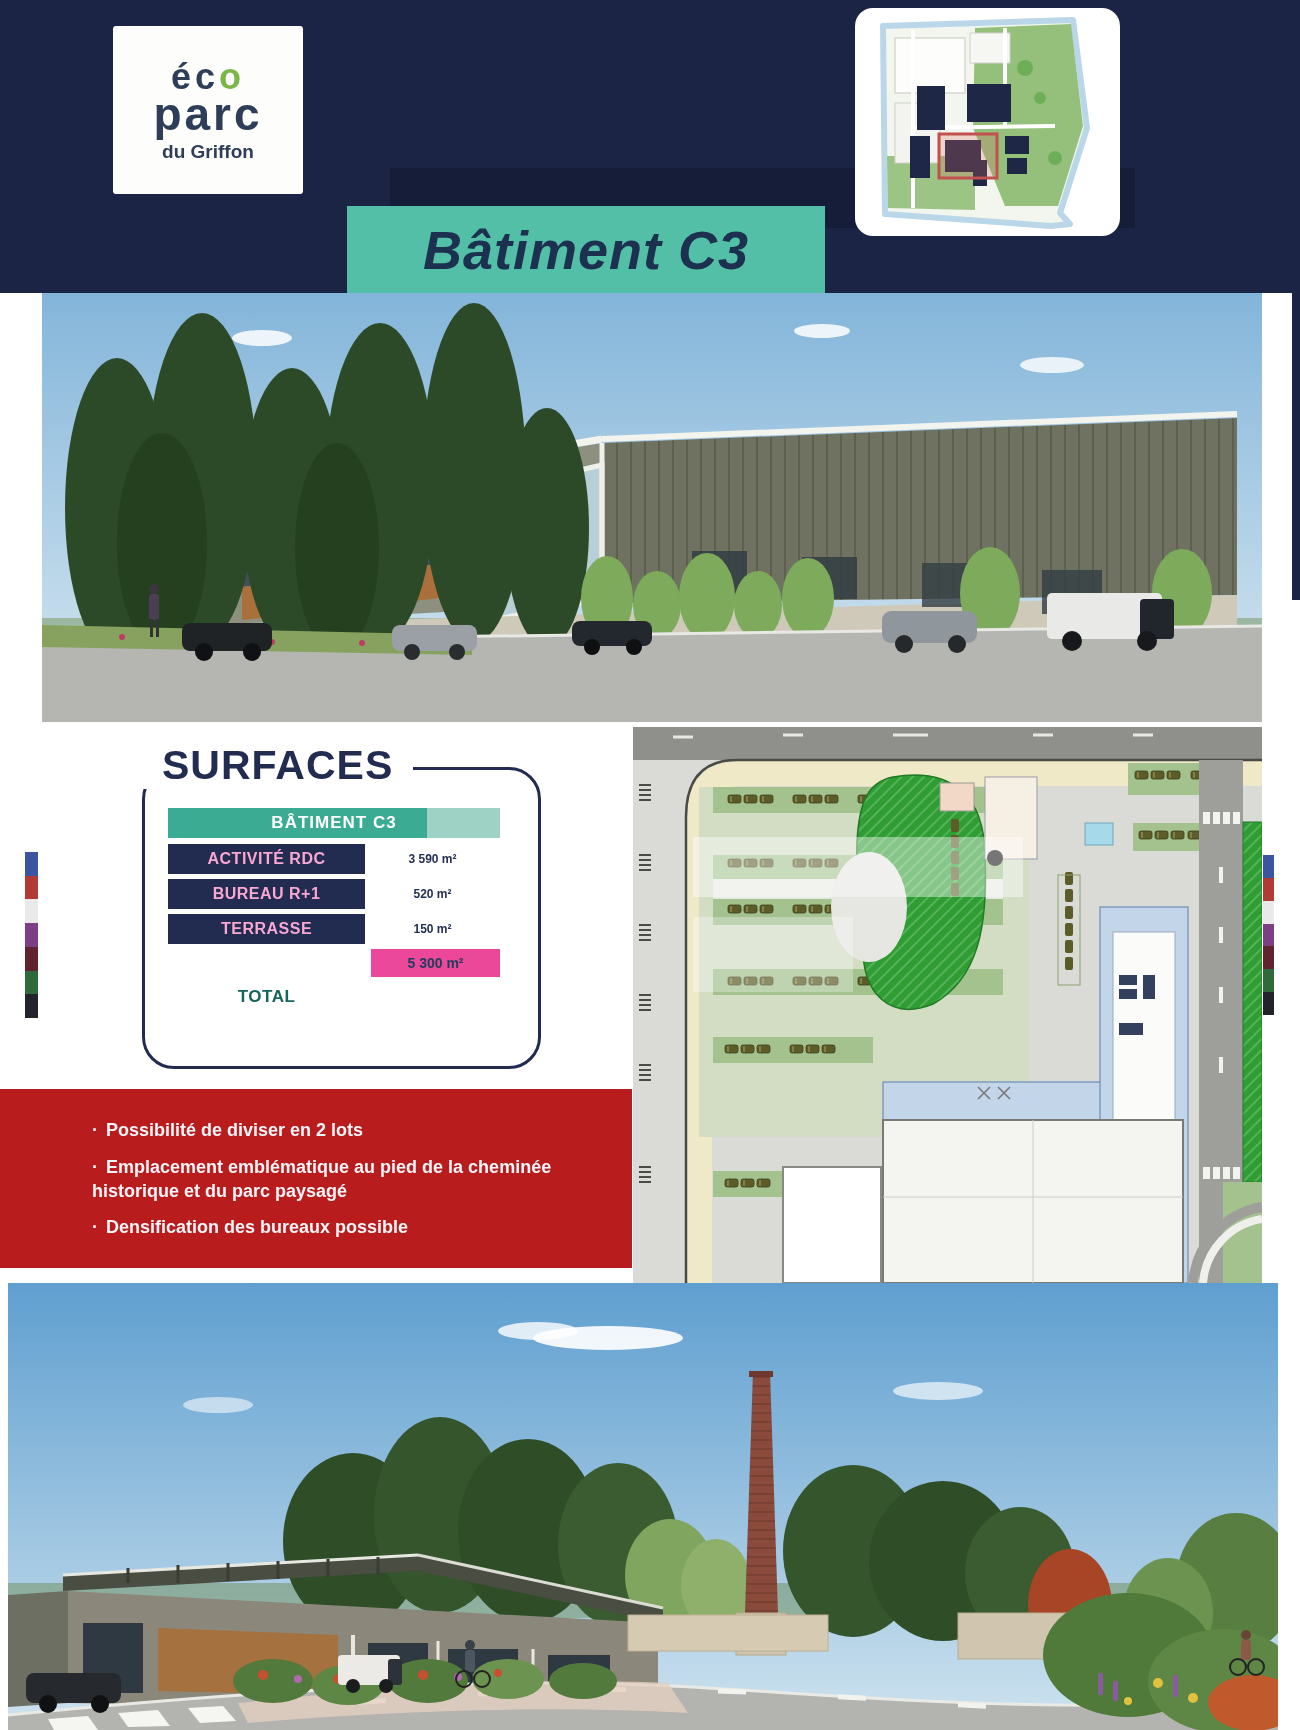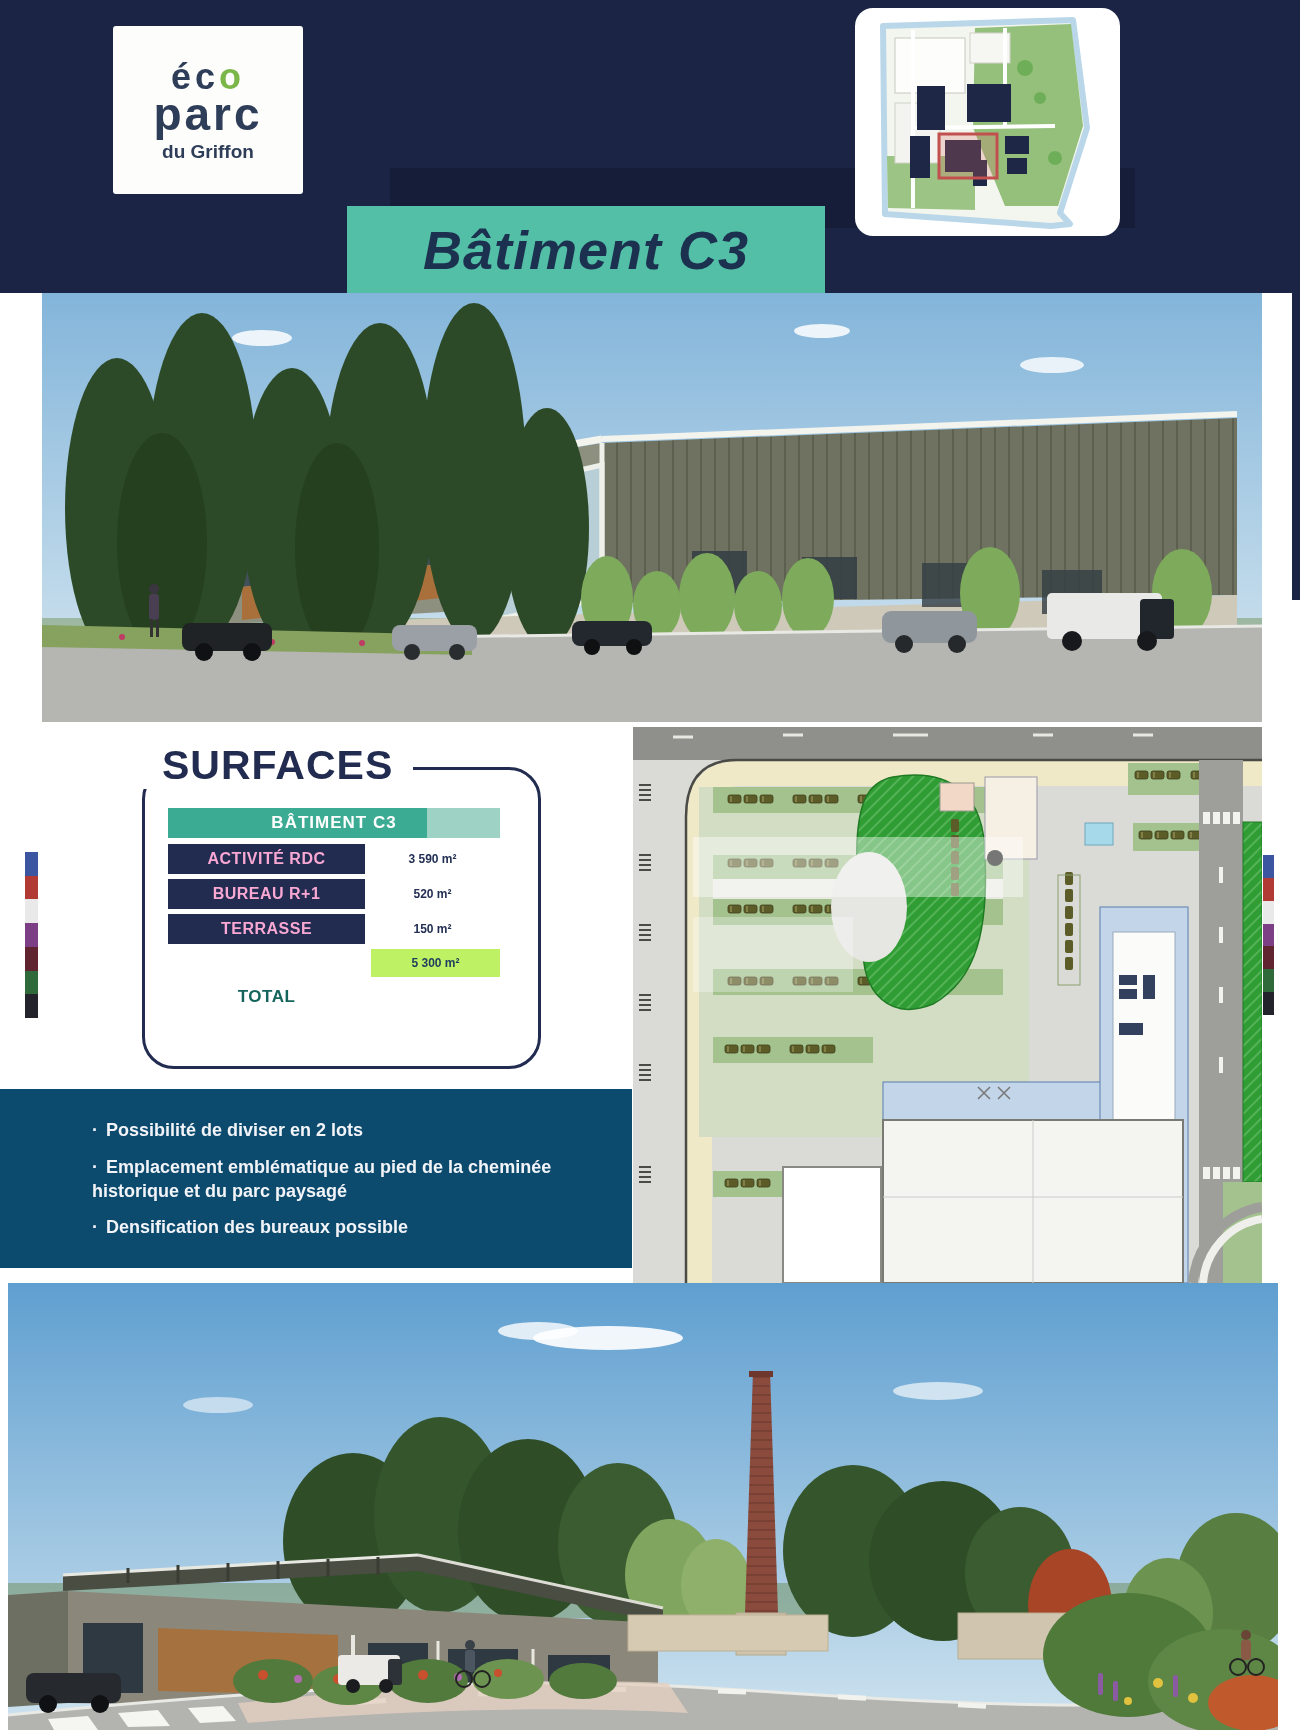--- a/index.html
+++ b/index.html
@@ -40,24 +40,24 @@
   .shead .t-right{position:absolute;left:259px;top:0;width:73px;height:30px;background:#9ed2c5;}
   .shead .t-label{position:absolute;left:0;top:0;width:332px;height:30px;display:flex;align-items:center;justify-content:center;
     font-size:17px;font-weight:bold;color:#ffffff;letter-spacing:1px;}
   .cell-label{width:197px;background:#222b50;color:#f9a8d4;font-size:16px;font-weight:bold;letter-spacing:.5px;
     display:flex;align-items:center;justify-content:center;}
   .cell-value{flex:1;display:flex;align-items:center;justify-content:center;
     color:#233054;font-size:12px;font-weight:bold;}
   .total-row{display:flex;height:28px;margin-top:3px;}
   .total-row .cell-label{background:#bfe0d8;color:#15655c;font-size:17px;margin-top:48px;}
   .total-row .gap{width:6px;background:#ffffff;}
-  .total-row .cell-value{background:#bef264;color:#1d3c5e;font-size:12px;}
+  .total-row .cell-value{background:#ec4899;color:#1d3c5e;font-size:14px;}
 
   
-  .highlights{position:absolute;left:0;top:1089px;width:632px;height:179px;background:#0c4a6e;
+  .highlights{position:absolute;left:0;top:1089px;width:632px;height:179px;background:#b91c1c;
     box-sizing:border-box;padding:30px 40px 0 92px;}
   .hl-item{color:#f2f4f8;font-size:18px;font-weight:bold;line-height:1.32;margin-bottom:13px;max-width:470px;}
   .hl-item .b{margin-right:8px;}
 
   
   .legend-strip{position:absolute;display:flex;flex-direction:column;}
   .legend-strip i{flex:1;}
   .legend-left{left:25px;top:852px;width:13px;height:166px;}
   .legend-right{left:1263px;top:855px;width:11px;height:160px;}
 </style>

